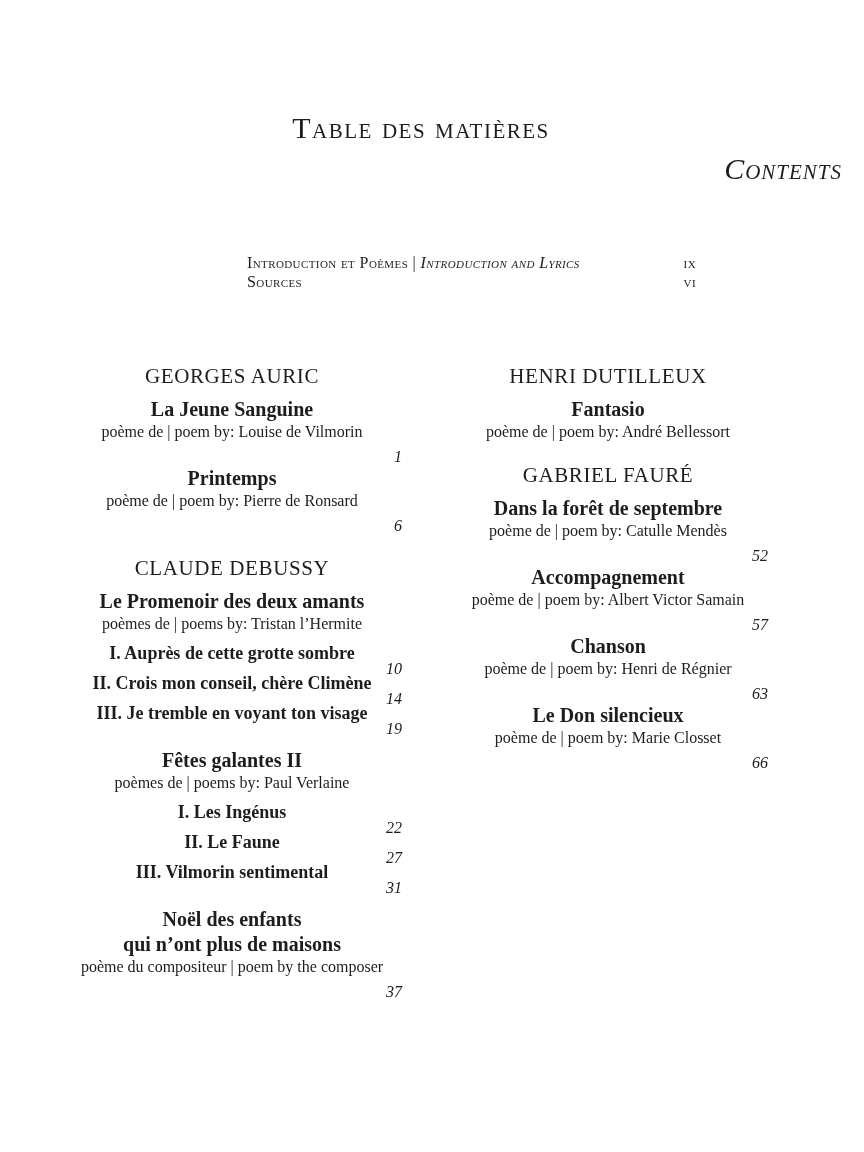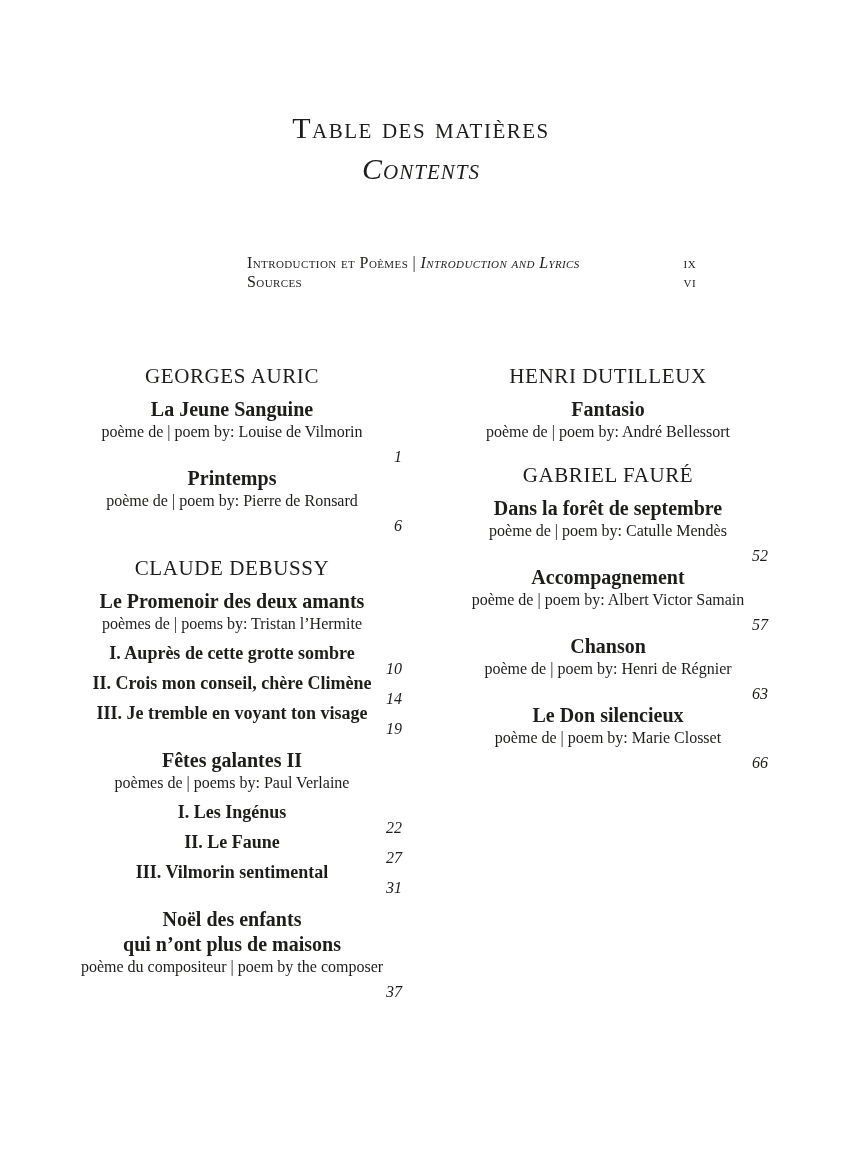--- a/index.html
+++ b/index.html
@@ -14,21 +14,21 @@
   .page { position: absolute; inset: 0; }
 
   
   .title-block { position: absolute; top: 110px; left: 0; width: 842px; text-align: center; }
   .title-fr {
     font-size: 30px; font-weight: 400; font-variant: small-caps;
     letter-spacing: 1.5px; line-height: 36px;
   }
   .title-en {
     font-size: 30px; font-weight: 400; font-style: italic; font-variant: small-caps;
-    letter-spacing: 1px; line-height: 36px; margin-top: 5px;
+    letter-spacing: 1px; line-height: 36px; margin-top: 5px; text-align: right;
   }
 
   
   .front-matter { position: absolute; top: 253px; left: 247px; width: 449px; }
   .fm-row {
     display: flex; justify-content: space-between; align-items: baseline;
     font-size: 16px; font-variant: small-caps; letter-spacing: 0.4px; line-height: 19px;
   }
   .fm-en { font-style: italic; }
   .fm-page { font-variant: small-caps; }

